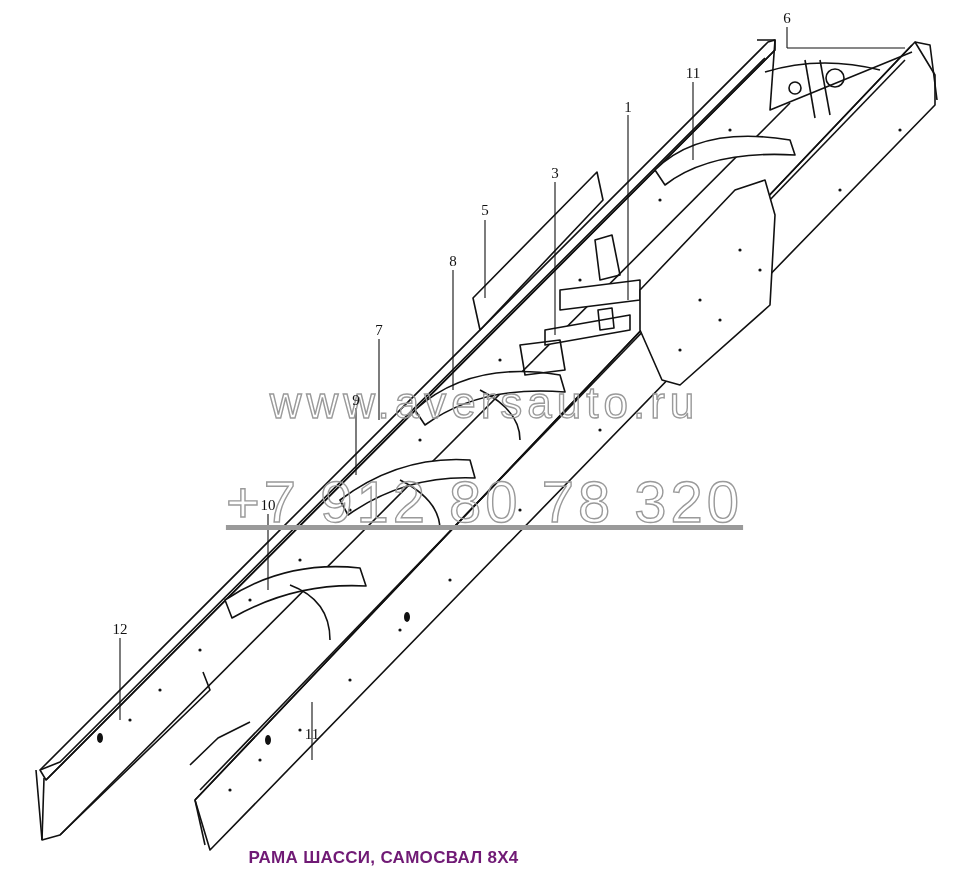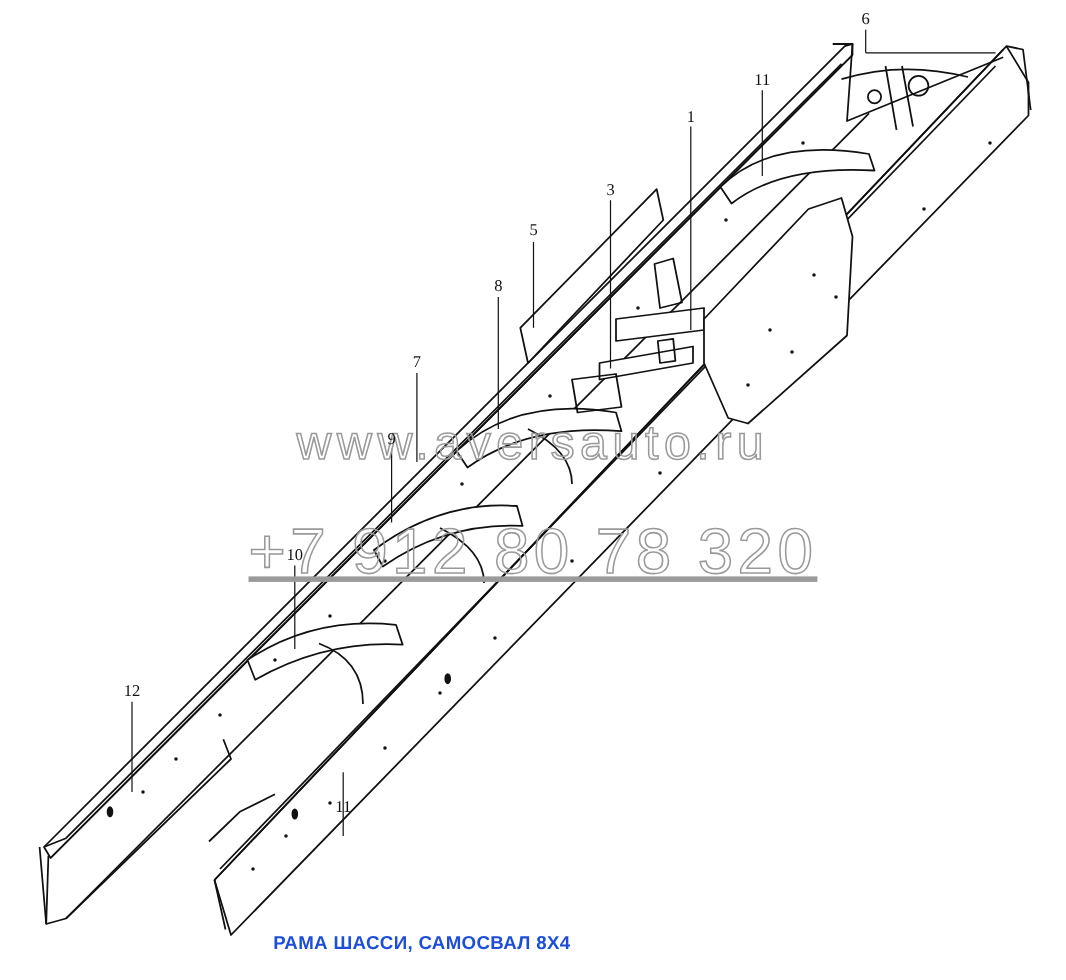--- a/index.html
+++ b/index.html
@@ -1,19 +1,19 @@
 <!DOCTYPE html>
 <html><head>
 <meta charset="utf-8">
 <style>
   html, body { margin: 0; padding: 0; background: #ffffff; }
   body { width: 969px; height: 891px; position: relative; overflow: hidden; font-family: "Liberation Sans", sans-serif; }
   #diagram { position: absolute; left: 0; top: 0; width: 969px; height: 891px; }
   .callout { position: absolute; font-family: "Liberation Serif", serif; font-size: 15px; color: #111; line-height: 1; transform: translateX(-50%); }
-  .caption { position: absolute; left: 0; width: 767px; top: 848px; text-align: center; font-family: "Liberation Sans", sans-serif; font-weight: bold; font-size: 17px; color: #1d4ed8; letter-spacing: 0.3px; }
+  .caption { position: absolute; left: 0; width: 767px; top: 848px; text-align: center; font-family: "Liberation Sans", sans-serif; font-weight: bold; font-size: 17px; color: #701a75; letter-spacing: 0.3px; }
   .wm { position: absolute; left: 0; width: 969px; text-align: center; font-family: "Liberation Sans", sans-serif; color: transparent; -webkit-text-stroke: 1.4px #9a9a9a; font-weight: normal; white-space: nowrap; pointer-events: none; }
   .wm1 { top: 378px; font-size: 44px; letter-spacing: 5px; }
   .wm2 { top: 468px; font-size: 58px; letter-spacing: 4px; text-decoration: underline; }
 </style>
 </head>
 <body>
 
 <svg id="diagram" viewBox="0 0 969 891" xmlns="http://www.w3.org/2000/svg">
   <g fill="none" stroke="#111" stroke-width="1.6" stroke-linejoin="round">
 

